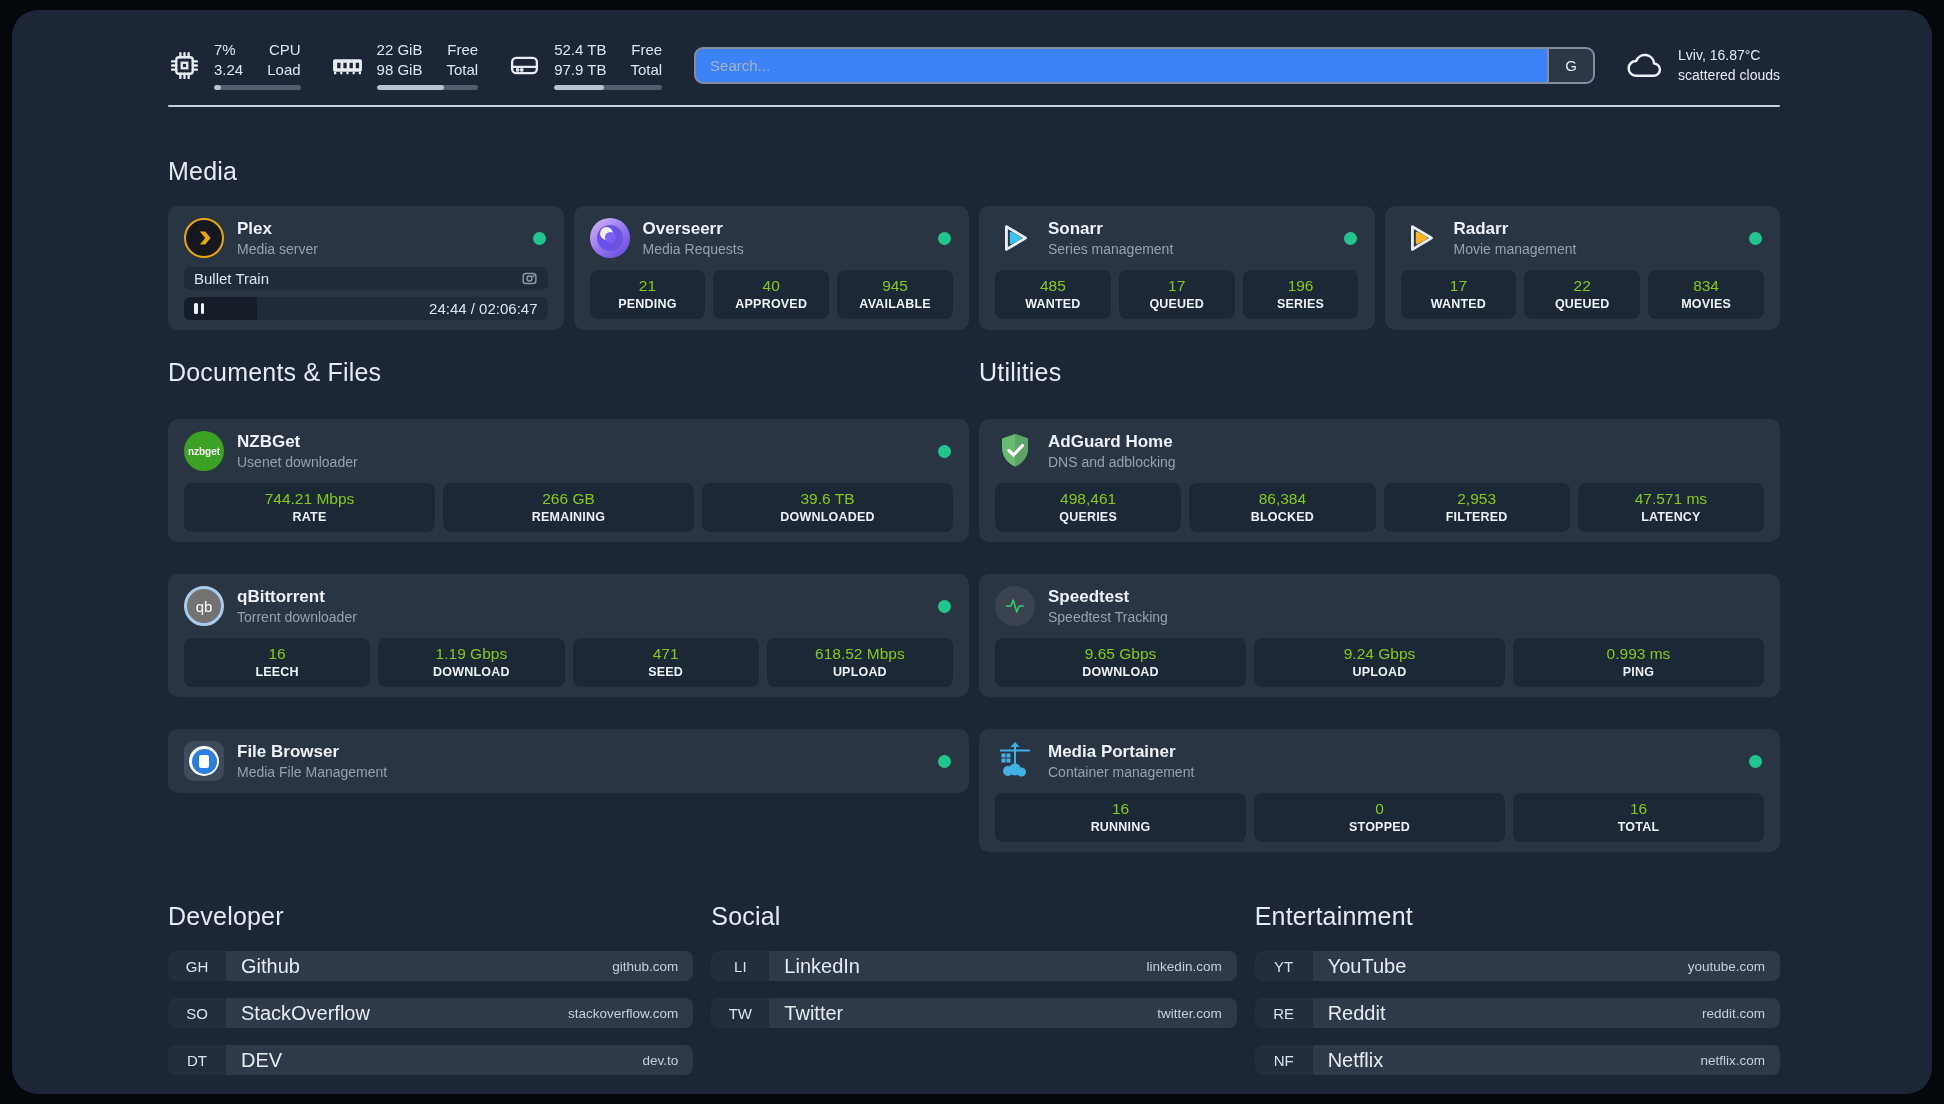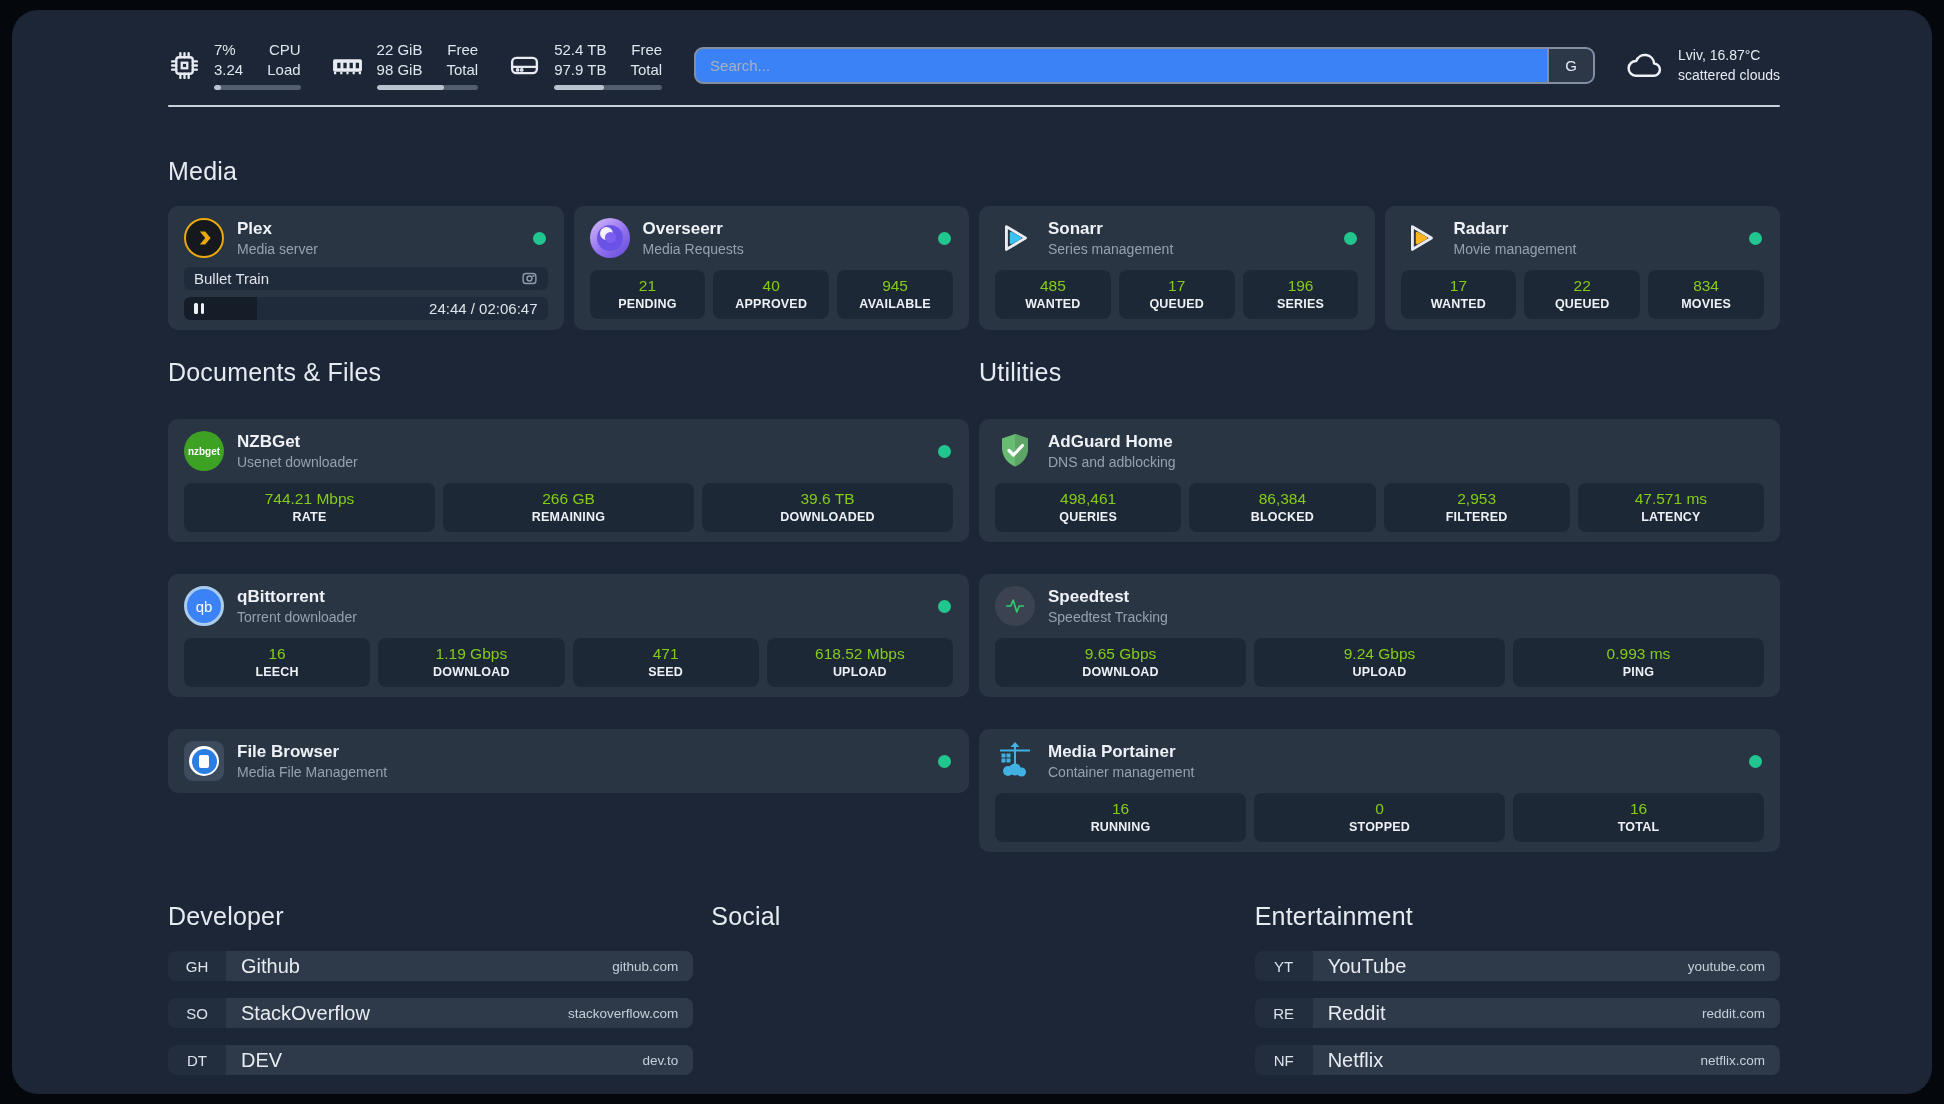--- a/index.html
+++ b/index.html
@@ -58,21 +58,21 @@
   .stat-value { font-size:15.5px; color:#84cc16; line-height:20px; }
   .stat-label { font-size:12.5px; font-weight:700; color:#eef1f5; line-height:17px; letter-spacing:.2px; }
   
   .app-icon { width:40px; height:40px; flex:none; display:flex; align-items:center; justify-content:center; }
   .icon-plex { border-radius:50%; background:#15181d; border:2.5px solid #e9a80c; }
   .icon-overseerr { border-radius:50%; background:linear-gradient(140deg,#d7bdfa 0%,#9271ef 55%,#5f48d8 100%); }
   .ov-inner { width:26px; height:26px; border-radius:50%; background:#6b52e6; position:relative; overflow:hidden; }
   .ov-inner::before { content:""; position:absolute; width:13px; height:13px; border-radius:50%; background:#f4effd; left:3px; top:2px; }
   .ov-inner::after { content:""; position:absolute; width:11px; height:11px; border-radius:50%; background:#7a5ff0; left:8px; top:7px; }
   .icon-nzbget { border-radius:50%; background:#3da224; color:#fff; font-size:10px; font-weight:700; }
-  .icon-qbit { border-radius:50%; background:#3b82f6; border:3px solid #a9cbec; color:#fff; font-size:15px; }
+  .icon-qbit { border-radius:50%; background:#737373; border:3px solid #a9cbec; color:#fff; font-size:15px; }
   .fb-outer { border-radius:9px; background:#3e4b5c; }
   .fb-ring { width:30px; height:30px; border-radius:50%; background:#fff; display:flex; align-items:center; justify-content:center; }
   .fb-disc { width:25px; height:25px; border-radius:50%; background:#2a7de1; display:flex; align-items:center; justify-content:center; }
   .fb-doc { width:10px; height:13px; background:#fff; border-radius:2px; }
   .icon-speedtest { border-radius:50%; background:#3a434f; }
   
   .np-row { background:#1f2a3a; border-radius:6px; height:23px; display:flex; align-items:center;
             padding:0 10px; margin-top:7px; font-size:15px; color:#dfe4eb; position:relative; overflow:hidden; }
   .np-title { flex:1; }
   .np-fill { position:absolute; left:0; top:0; bottom:0; background:rgba(0,0,0,.3); border-radius:6px 0 0 6px; }
@@ -522,20 +522,36 @@
           <span class="bm-body">
               <span class="bm-name">DEV</span>
               <span class="bm-domain">dev.to</span>
             </span>
         </div>
       </div>
     </div>
 
     <div class="bm-group">
       <h2 class="section-title">Social</h2>
+      <div class="bm-list">
+        <div class="bm-row">
+          <span class="bm-abbr">LI</span>
+          <span class="bm-body">
+              <span class="bm-name">LinkedIn</span>
+              <span class="bm-domain">linkedin.com</span>
+            </span>
+        </div>
+        <div class="bm-row">
+          <span class="bm-abbr">TW</span>
+          <span class="bm-body">
+              <span class="bm-name">Twitter</span>
+              <span class="bm-domain">twitter.com</span>
+            </span>
+        </div>
+      </div>
     </div>
 
     <div class="bm-group">
       <h2 class="section-title">Entertainment</h2>
       <div class="bm-list">
         <div class="bm-row">
           <span class="bm-abbr">YT</span>
           <span class="bm-body">
               <span class="bm-name">YouTube</span>
               <span class="bm-domain">youtube.com</span>

